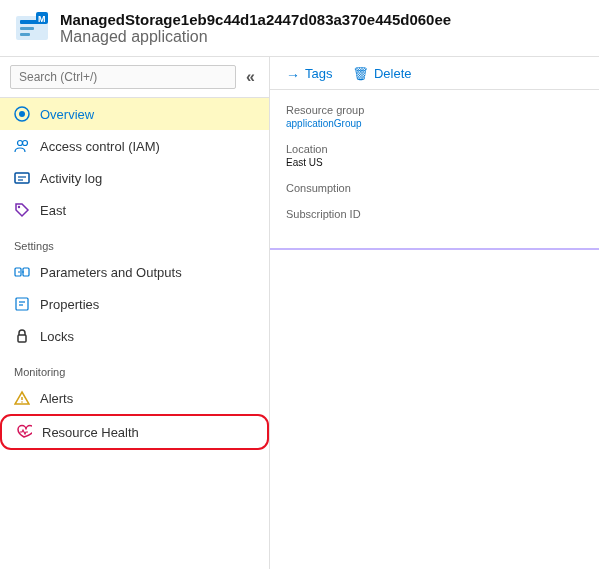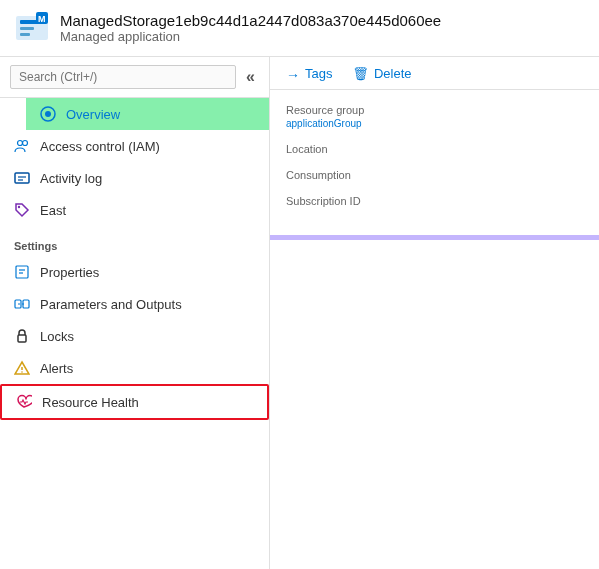--- a/index.html
+++ b/index.html
@@ -24,25 +24,25 @@
     }
     .header-icon {
       width: 36px;
       height: 36px;
       margin-right: 10px;
       flex-shrink: 0;
     }
     .header-text {}
     .header-title {
       font-size: 15px;
-      font-weight: 400;
+      font-weight: 700;
       color: #111;
     }
     .header-subtitle {
-      font-size: 13px;
+      font-size: 16px;
       color: #666;
     }
 
     
     .main {
       display: flex;
       flex: 1;
       overflow: hidden;
     }
 
@@ -86,36 +86,35 @@
     .nav-item {
       display: flex;
       align-items: center;
       padding: 8px 14px;
       cursor: pointer;
       color: #333;
       gap: 10px;
       font-size: 13px;
     }
     .nav-item.active {
-      background: #86efac;
+      background: #fef9c3;
       color: #0078d4;
-      margin-left: 26px;
     }
     .nav-item .nav-icon {
       width: 16px;
       height: 16px;
       display: flex;
       align-items: center;
       justify-content: center;
       flex-shrink: 0;
     }
 
     .section-label {
       font-size: 11px;
-      font-weight: 700;
+      font-weight: 400;
       color: #555;
       padding: 14px 14px 4px 14px;
     }
 
     .nav-item.highlighted {
       border: 2px solid #e81123;
     }
 
     
     .content {
@@ -139,21 +138,21 @@
       color: #0078d4;
       cursor: pointer;
       font-size: 13px;
       background: none;
       border: none;
       padding: 0;
     }
 
     .info-section {
       padding: 14px 16px;
-      border-bottom: 5px solid #c4b5fd;
+      border-bottom: 2px solid #c4b5fd;
     }
     .info-row {
       margin-bottom: 14px;
     }
     .info-label {
       font-size: 11px;
       color: #666;
       margin-bottom: 2px;
     }
     .info-value {
@@ -244,65 +243,66 @@
             <path d="M2 2h6l6 6-6 6-6-6V2z" fill="none" stroke="#7a2db2" stroke-width="1.5"></path>
             <circle cx="5" cy="5" r="1.2" fill="#7a2db2"></circle>
           </svg>
       </span>
       <span>East</span>
     </div>
 
     <div class="section-label">Settings</div>
 
     <div class="nav-item">
+      <span class="nav-icon icon-params">
+        <svg width="16" height="16" viewBox="0 0 16 16">
+            <rect x="1" y="4" width="6" height="8" rx="1" fill="none" stroke="#0078d4" stroke-width="1.2"></rect>
+            <rect x="9" y="4" width="6" height="8" rx="1" fill="none" stroke="#0078d4" stroke-width="1.2"></rect>
+            <line x1="4" y1="8" x2="12" y2="8" stroke="#0078d4" stroke-width="1" stroke-dasharray="2,2"></line>
+          </svg>
+      </span>
+      <span>Parameters and Outputs</span>
+    </div>
+
+    <div class="nav-item">
       <span class="nav-icon icon-props">
         <svg width="16" height="16" viewBox="0 0 16 16">
             <rect x="2" y="2" width="12" height="12" rx="1" fill="none" stroke="#0078d4" stroke-width="1.2"></rect>
             <line x1="5" y1="6" x2="11" y2="6" stroke="#0078d4" stroke-width="1.2"></line>
             <line x1="5" y1="9" x2="9" y2="9" stroke="#0078d4" stroke-width="1.2"></line>
           </svg>
       </span>
       <span>Properties</span>
     </div>
 
     <div class="nav-item">
-      <span class="nav-icon icon-params">
-        <svg width="16" height="16" viewBox="0 0 16 16">
-            <rect x="1" y="4" width="6" height="8" rx="1" fill="none" stroke="#0078d4" stroke-width="1.2"></rect>
-            <rect x="9" y="4" width="6" height="8" rx="1" fill="none" stroke="#0078d4" stroke-width="1.2"></rect>
-            <line x1="4" y1="8" x2="12" y2="8" stroke="#0078d4" stroke-width="1" stroke-dasharray="2,2"></line>
-          </svg>
-      </span>
-      <span>Parameters and Outputs</span>
-    </div>
-
-    <div class="nav-item">
       <span class="nav-icon icon-locks">
         <svg width="16" height="16" viewBox="0 0 16 16">
             <rect x="4" y="7" width="8" height="7" rx="1" fill="none" stroke="#333" stroke-width="1.5"></rect>
             <path d="M5 7V5a3 3 0 016 0v2" fill="none" stroke="#333" stroke-width="1.5"></path>
           </svg>
       </span>
       <span>Locks</span>
     </div>
 
 
+    <div class="section-label">Monitoring</div>
 
     <div class="nav-item">
       <span class="nav-icon icon-alerts">
         <svg width="16" height="16" viewBox="0 0 16 16">
             <polygon points="8,2 15,14 1,14" fill="none" stroke="#d4a017" stroke-width="1.5"></polygon>
             <line x1="8" y1="7" x2="8" y2="10" stroke="#d4a017" stroke-width="1.5"></line>
             <circle cx="8" cy="12" r="0.8" fill="#d4a017"></circle>
           </svg>
       </span>
       <span>Alerts</span>
     </div>
 
-    <div class="nav-item highlighted" style="border: 2px solid #e81123; border-radius:2px;">
+    <div class="nav-item highlighted" style="border: 2px solid #e81123; border-radius:11px;">
       <span class="nav-icon icon-reshealth">
         <svg width="16" height="16" viewBox="0 0 16 16">
             <path d="M8 13s-6-3.5-6-7.5a4 4 0 018 0 4 4 0 018 0C18 9.5 8 13 8 13z" fill="none" stroke="#d4145a" stroke-width="1.5"></path>
             <path d="M4 8h2l1-2 2 4 1-2h2" fill="none" stroke="#d4145a" stroke-width="1.2"></path>
           </svg>
       </span>
       <span>Resource Health</span>
     </div>
 
   </div>
@@ -320,20 +320,21 @@
       </button>
     </div>
 
     <div class="info-section">
       <div class="info-row">
         <div class="info-label">Resource group</div>
         <div class="info-value link">applicationGroup</div>
       </div>
       <div class="info-row">
         <div class="info-label">Location</div>
+        <div class="info-value">East US</div>
       </div>
       <div class="info-row">
         <div class="info-label">Consumption</div>
       </div>
       <div class="info-row">
         <div class="info-label">Subscription ID</div>
         <div class="info-value"></div>
       </div>
     </div>
 

